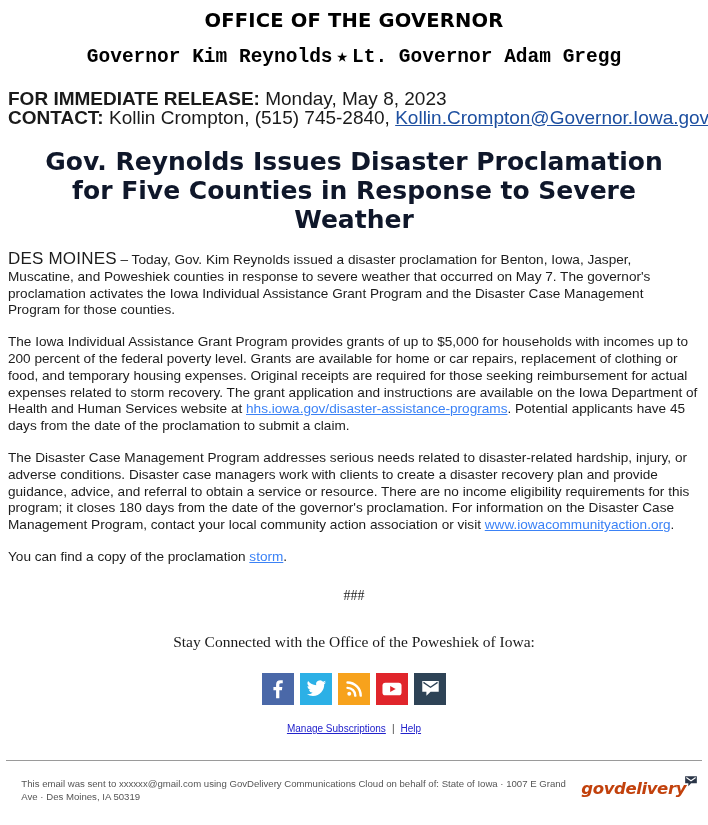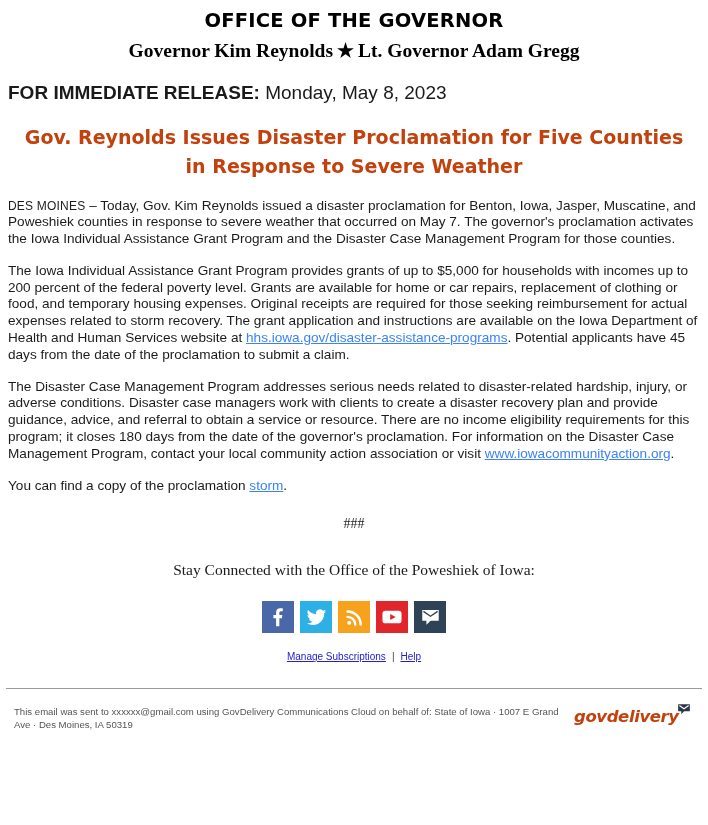--- a/index.html
+++ b/index.html
@@ -28,26 +28,26 @@
   }
   .masthead-line1 {
     font-family: "DejaVu Sans", sans-serif;
     font-weight: bold;
     font-size: 19.5px;
     letter-spacing: 0.2px;
     color: #000000;
     line-height: 26px;
   }
   .masthead-line2 {
-    font-family: Liberation Serif, serif;
+    font-family: Liberation Mono, monospace;
     font-weight: bold;
     font-size: 19.5px;
     color: #000000;
     line-height: 30px;
-    margin-top: 2px;
+    margin-top: 8px;
   }
   .star-glyph {
     font-size: 19px;
     line-height: 1;
     padding: 0 4px;
   }
 
   
   .meta {
     margin: 18px 0 0 8px;
@@ -61,40 +61,40 @@
     text-decoration: underline;
   }
   .meta-row { white-space: nowrap; }
 
   
   .headline {
     margin: 20px 22px 0 22px;
     text-align: center;
     font-family: "DejaVu Sans", sans-serif;
     font-weight: bold;
-    font-size: 19px;
+    font-size: 25px;
     line-height: 29px;
-    color: #c2410c;
+    color: #0f172a;
   }
 
   
   .body-wrap {
     margin: 17px 10px 0 8px;
   }
   .para {
     font-size: 13.6px;
     line-height: 16.8px;
     color: #1c1c1c;
     margin: 0 0 15px 0;
     text-align: left;
   }
   .para.last { margin-bottom: 0; }
   .smallcaps {
     font-family: "Liberation Sans", sans-serif;
-    font-size: 12px;
+    font-size: 17px;
     letter-spacing: 0.2px;
   }
   .para a {
     color: #3b82f6;
     text-decoration: underline;
   }
 
   
   .hashes {
     text-align: center;
@@ -155,21 +155,21 @@
   .divider {
     margin: 26px 6px 0 6px;
     height: 1px;
     background: #9a9a9a;
   }
 
   
   .legal {
     display: flex;
     align-items: flex-start;
-    justify-content: flex-start;
+    justify-content: flex-end;
     margin: 16px 8px 0 14px;
   }
   .legal-text {
     font-size: 9.6px;
     line-height: 13px;
     color: #555555;
     max-width: 560px;
   }
   .gd-logo {
     display: flex;
@@ -196,20 +196,21 @@
 
 <div class="page">
 
   <div class="masthead">
     <div class="masthead-line1">OFFICE OF THE GOVERNOR</div>
     <div class="masthead-line2"><span>Governor Kim Reynolds</span><span class="star-glyph">★</span><span>Lt. Governor Adam Gregg</span></div>
   </div>
 
   <div class="meta">
     <div class="meta-row"><span class="lbl">FOR IMMEDIATE RELEASE:</span><span> Monday, May 8, 2023</span></div>
+    <div class="meta-row"><span class="lbl">CONTACT:</span><span> Kollin Crompton, (515) 745-2840, </span><a class="email-link" href="#">Kollin.Crompton@Governor.Iowa.gov</a></div>
   </div>
 
   <div class="headline">Gov. Reynolds Issues Disaster Proclamation for Five Counties in Response to Severe Weather</div>
 
   <div class="body-wrap">
 
     <p class="para"><span class="smallcaps">DES MOINES</span><span> – Today, Gov. Kim Reynolds issued a disaster proclamation for Benton, Iowa, Jasper, Muscatine, and Poweshiek counties in response to severe weather that occurred on May 7. The governor's proclamation activates the Iowa Individual Assistance Grant Program and the Disaster Case Management Program for those counties.</span></p>
 
     <p class="para"><span>The Iowa Individual Assistance Grant Program provides grants of up to $5,000 for households with incomes up to 200 percent of the federal poverty level. Grants are available for home or car repairs, replacement of clothing or food, and temporary housing expenses. Original receipts are required for those seeking reimbursement for actual expenses related to storm recovery. The grant application and instructions are available on the Iowa Department of Health and Human Services website at </span><a href="#">hhs.iowa.gov/disaster-assistance-programs</a><span>. Potential applicants have 45 days from the date of the proclamation to submit a claim.</span></p>
 

